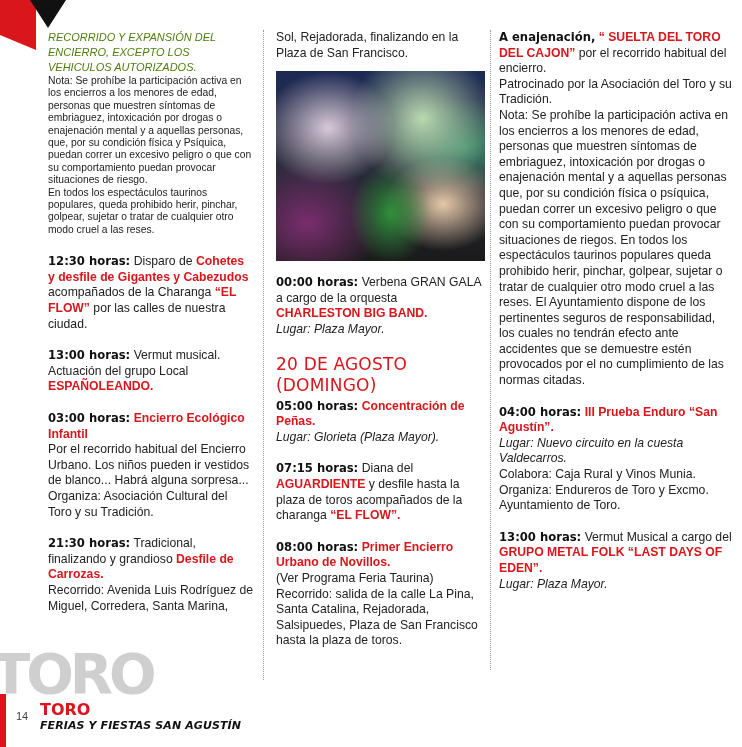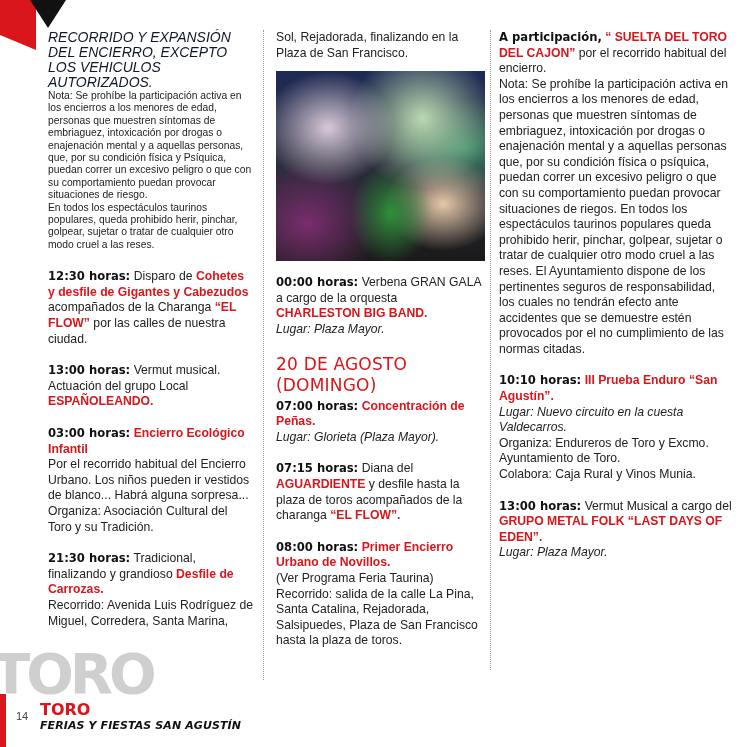--- a/index.html
+++ b/index.html
@@ -24,21 +24,21 @@
       position: absolute; top: 0; box-sizing: border-box;
       font-size: 12.2px; line-height: 15.6px;
     }
     .col1 { left: 48px; width: 206px; top: 30px; }
     .col2 { left: 263px; width: 218px; top: 30px; border-left: 1px dotted #999; padding-left: 12px; height: 650px; }
     .col3b { left: 490px; width: 240px; top: 30px; border-left: 1px dotted #999; height: 640px; position:absolute; }
     .blk { margin: 0 0 16px 0; }
     .time { font-weight: bold; color: #111; font-family: "DejaVu Sans", sans-serif; font-size: 11.6px; }
     .red { color: #d9161c; font-weight: bold; }
     .it { font-style: italic; }
-    .italic-head { font-style: italic; font-size: 14px; line-height: 15px; color: #0f172a; }
+    .italic-head { font-style: italic; font-size: 11px; line-height: 15px; color: #4d7c0f; }
     .small { font-size: 10.3px; line-height: 12.4px; }
     .date-head {
       color: #d9161c; font-weight: normal; font-family: "DejaVu Sans", sans-serif;
       font-size: 17px; line-height: 21px; margin: 0 0 3px 0; letter-spacing: 0.2px;
     }
     .photo {
       width: 209px; height: 190px; margin: 10px 0 14px 0; position: relative; overflow: hidden;
       background:
         radial-gradient(ellipse at 25% 30%, #d8c9d8 0%, rgba(216,201,216,0) 30%),
         radial-gradient(ellipse at 70% 25%, #b9d9b0 0%, rgba(185,217,176,0) 35%),
@@ -103,46 +103,47 @@
   <div class="photo" title="Carroza decorada con figuras de duendes y aves"></div>
 
   <div class="blk">
     <span class="time">00:00 horas:</span><span> Verbena GRAN GALA a cargo de la orquesta </span><span class="red">CHARLESTON BIG BAND.</span>
     <div class="it">Lugar: Plaza Mayor.</div>
   </div>
 
   <div class="date-head">20 DE AGOSTO (DOMINGO)</div>
 
   <div class="blk">
-    <span class="time">07:00 horas:</span><span class="red"> Concentración de Peñas.</span>
+    <span class="time">05:00 horas:</span><span class="red"> Concentración de Peñas.</span>
     <div class="it">Lugar: Glorieta (Plaza Mayor).</div>
   </div>
 
   <div class="blk">
     <span class="time">07:15 horas:</span><span> Diana del </span><span class="red">AGUARDIENTE</span><span> y desfile hasta la plaza de toros acompañados de la charanga </span><span class="red">“EL FLOW”.</span>
   </div>
 
   <div class="blk">
     <span class="time">08:00 horas:</span><span class="red"> Primer Encierro Urbano de Novillos.</span>
     <div>(Ver Programa Feria Taurina)</div>
     <div>Recorrido: salida de la calle La Pina, Santa Catalina, Rejadorada, Salsipuedes, Plaza de San Francisco hasta la plaza de toros.</div>
   </div>
 </div>
 
 <div class="col3b"></div>
 <div class="col" style="left:499px; width:235px; top:30px;">
   <div class="blk">
-    <span class="time">A participación,</span><span class="red"> “ SUELTA DEL TORO DEL CAJON”</span><span> por el recorrido habitual del encierro.</span>
+    <span class="time">A enajenación,</span><span class="red"> “ SUELTA DEL TORO DEL CAJON”</span><span> por el recorrido habitual del encierro.</span>
+    <div>Patrocinado por la Asociación del Toro y su Tradición.</div>
     <div>Nota: Se prohíbe la participación activa en los encierros a los menores de edad, personas que muestren síntomas de embriaguez, intoxicación por drogas o enajenación mental y a aquellas personas que, por su condición física o psíquica, puedan correr un excesivo peligro o que con su comportamiento puedan provocar situaciones de riegos. En todos los espectáculos taurinos populares queda prohibido herir, pinchar, golpear, sujetar o tratar de cualquier otro modo cruel a las reses. El Ayuntamiento dispone de los pertinentes seguros de responsabilidad, los cuales no tendrán efecto ante accidentes que se demuestre estén provocados por el no cumplimiento de las normas citadas.</div>
   </div>
 
   <div class="blk">
-    <span class="time">10:10 horas:</span><span class="red"> III Prueba Enduro “San Agustín”.</span>
+    <span class="time">04:00 horas:</span><span class="red"> III Prueba Enduro “San Agustín”.</span>
     <div class="it">Lugar: Nuevo circuito en la cuesta Valdecarros.</div>
+    <div>Colabora: Caja Rural y Vinos Munia.</div>
     <div>Organiza: Endureros de Toro y Excmo. Ayuntamiento de Toro.</div>
-    <div>Colabora: Caja Rural y Vinos Munia.</div>
   </div>
 
   <div class="blk">
     <span class="time">13:00 horas:</span><span> Vermut Musical a cargo del </span><span class="red">GRUPO METAL FOLK “LAST DAYS OF EDEN”.</span>
     <div class="it">Lugar: Plaza Mayor.</div>
   </div>
 </div>
 
 </body></html>

